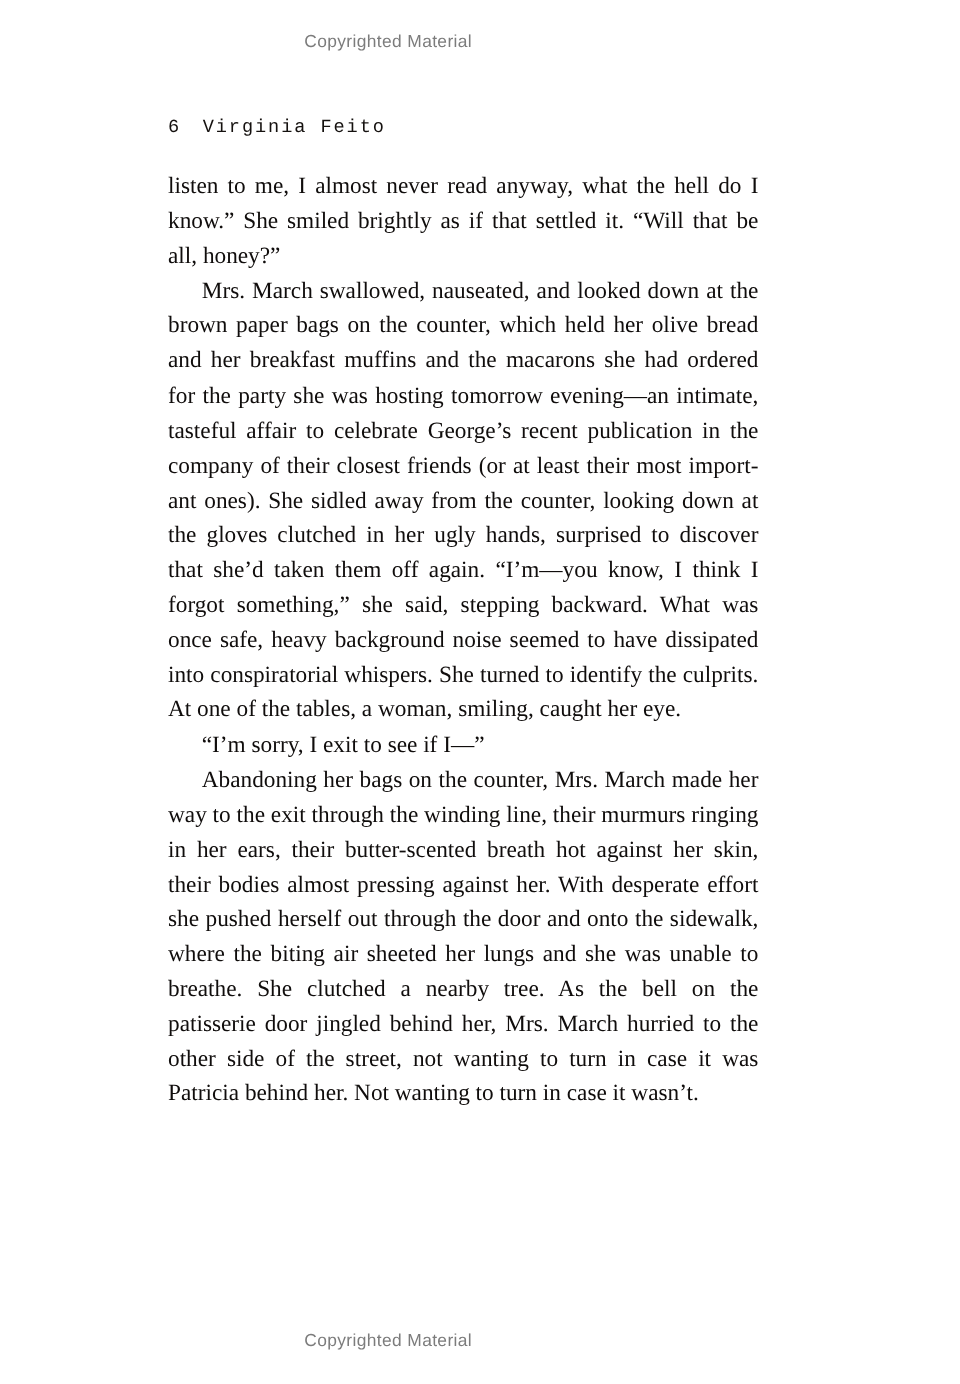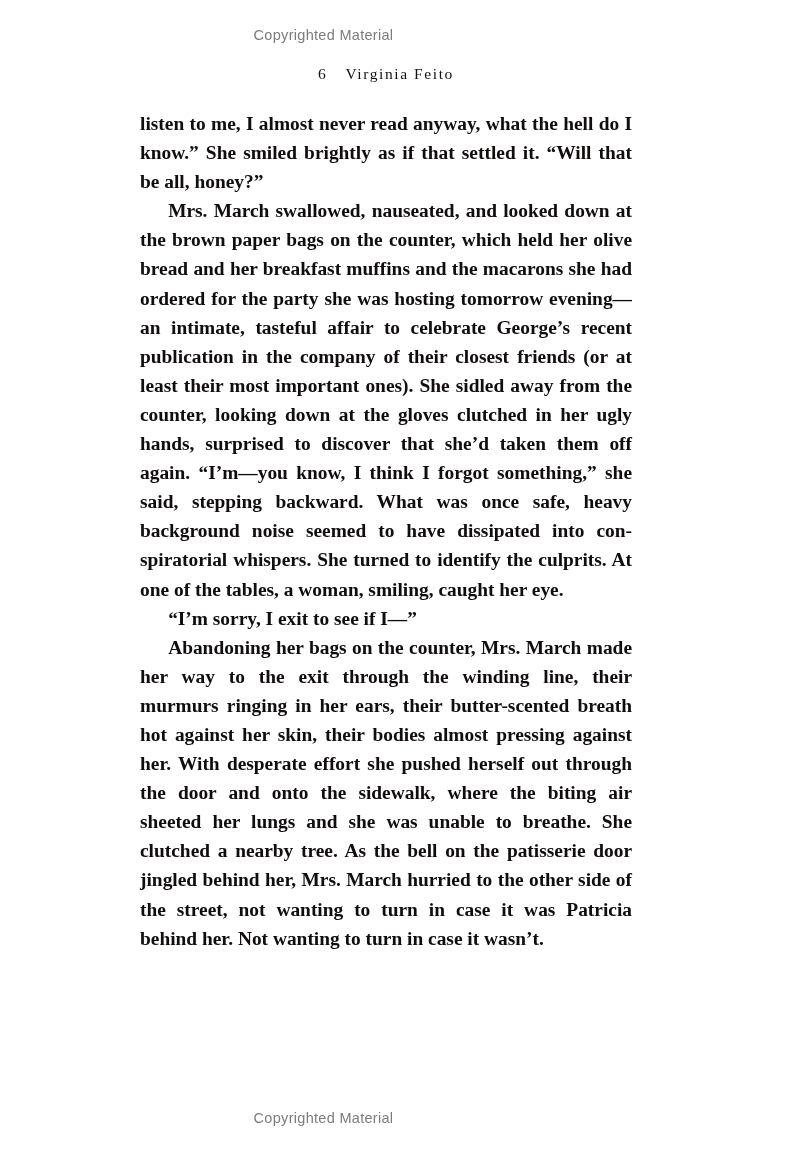--- a/index.html
+++ b/index.html
@@ -30,43 +30,43 @@
   .watermark.bottom { top: 1110px; }
 
   .page {
     position: absolute;
     left: 140px;
     top: 0;
     width: 492px;
   }
 
   .running-head {
-    margin-top: 65px;
-    text-align: center;
+    margin-top: 97px;
+    text-align: left;
     font-size: 15.5px;
     letter-spacing: 1.6px;
     color: #15110f;
     white-space: nowrap;
+    font-family: Liberation Mono, monospace;
   }
   .running-head .folio {
     margin-right: 18px;
   }
 
   .body-text {
     margin-top: 26px;
     font-size: 19.4px;
     line-height: 29.1px;
     text-align: justify;
     text-justify: inter-word;
     color: #100d0c;
     hyphens: manual;
   }
   .body-text p {
     margin: 0;
-    font-weight: bold;
   }
   .body-text p.indent {
     text-indent: 1.45em;
   }
 </style>
 </head>
 <body>
 
 <div class="watermark top">Copyrighted Material</div>
 

